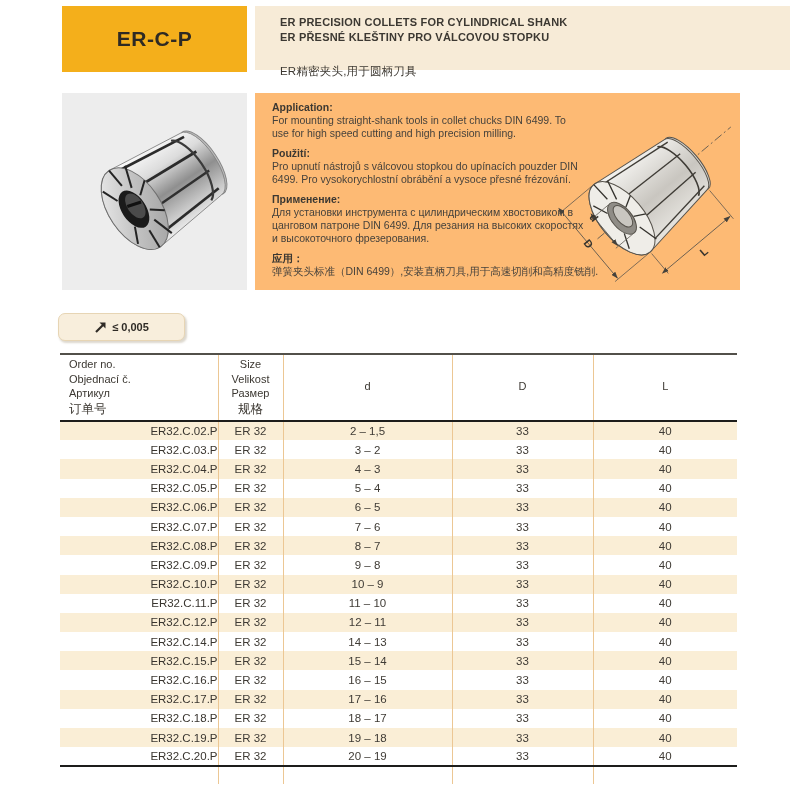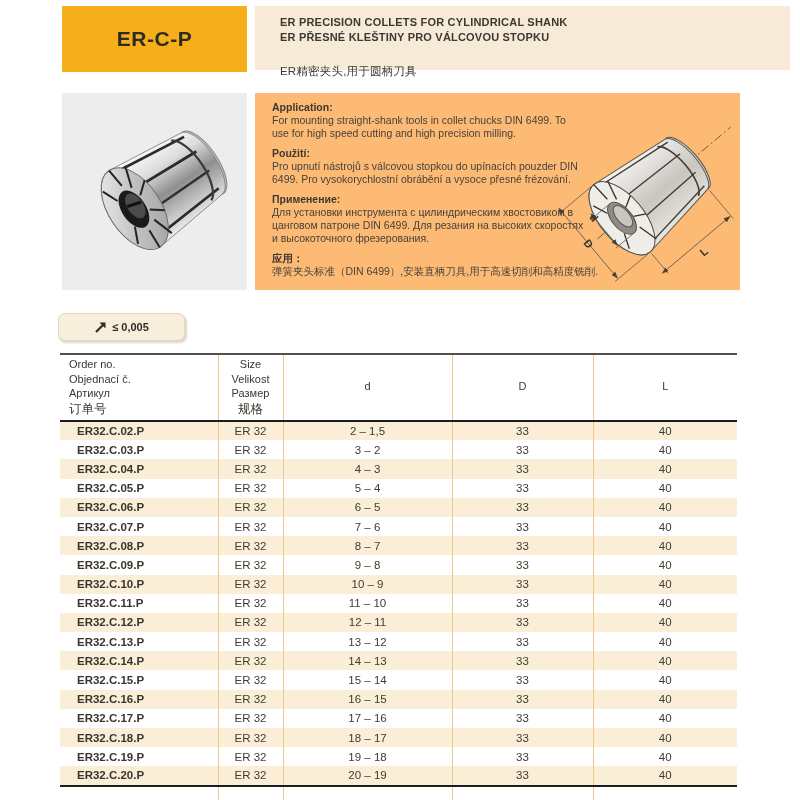--- a/index.html
+++ b/index.html
@@ -68,21 +68,21 @@
     color:#3c3832; vertical-align:middle; padding:2px 0 4px 0;
   }
   th.left { text-align:left; padding-left:9px; }
   th .cjk { font-size:12.5px; margin-top:1px; }
   th, td { border-right:1px solid #ECC794; }
   th:last-child, td:last-child { border-right:none; }
   td {
     height:19.2px; font-size:11.5px; color:#3f3b35; text-align:center;
     padding:0;
   }
-  td.order { text-align:left; padding-left:17px; font-weight:bold; color:#39352f; }
+  td.order { text-align:right; padding-left:17px; font-weight:normal; color:#39352f; }
   tbody tr:nth-child(odd) { background:#FAEED6; }
   tbody tr { border:none; }
   .table-bottom { border-bottom:2px solid #1d1d1b; }
   
   .sep-tail { position:absolute; width:1px; height:17px; background:#ECC794; top:100%; }
 </style>
 </head>
 <body>
 
 <div class="code-box">
@@ -319,27 +319,20 @@
           <td class="">40</td>
         </tr>
         <tr>
           <td class="order">ER32.C.12.P</td>
           <td class="">ER 32</td>
           <td class="">12 – 11</td>
           <td class="">33</td>
           <td class="">40</td>
         </tr>
         <tr>
-          <td class="order">ER32.C.13.P</td>
-          <td class="">ER 32</td>
-          <td class="">13 – 12</td>
-          <td class="">33</td>
-          <td class="">40</td>
-        </tr>
-        <tr>
           <td class="order">ER32.C.14.P</td>
           <td class="">ER 32</td>
           <td class="">14 – 13</td>
           <td class="">33</td>
           <td class="">40</td>
         </tr>
         <tr>
           <td class="order">ER32.C.15.P</td>
           <td class="">ER 32</td>
           <td class="">15 – 14</td>

